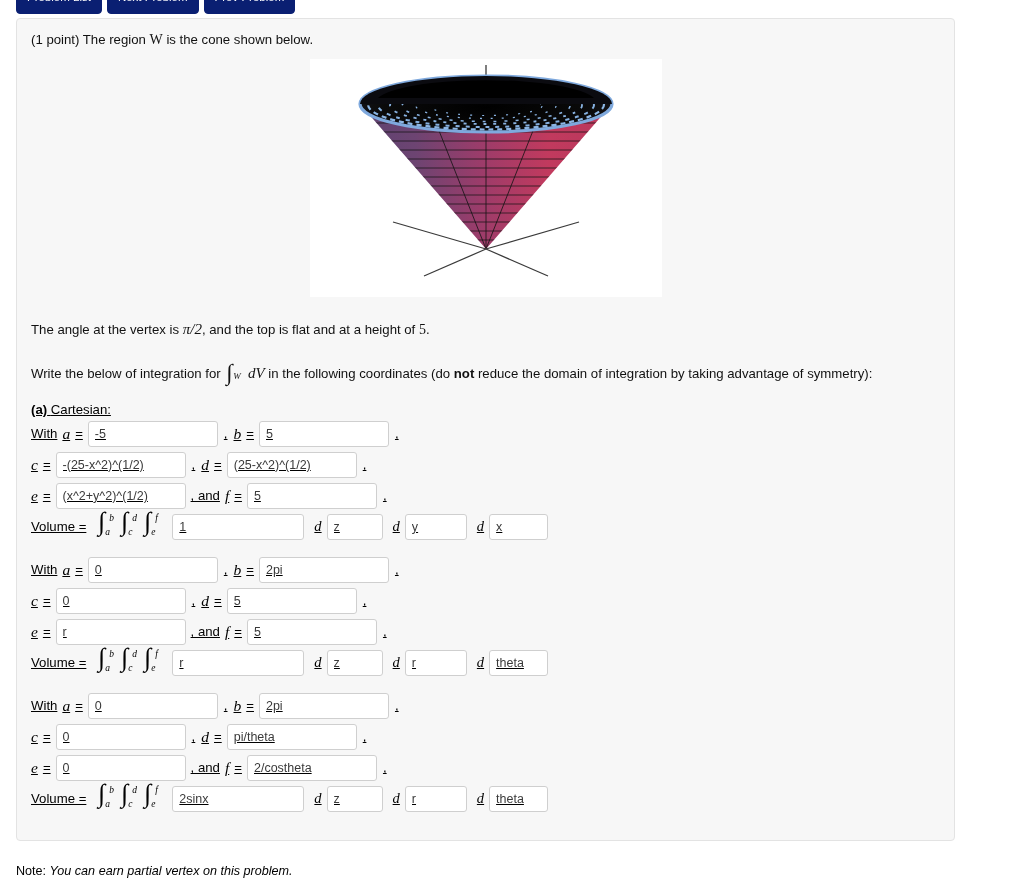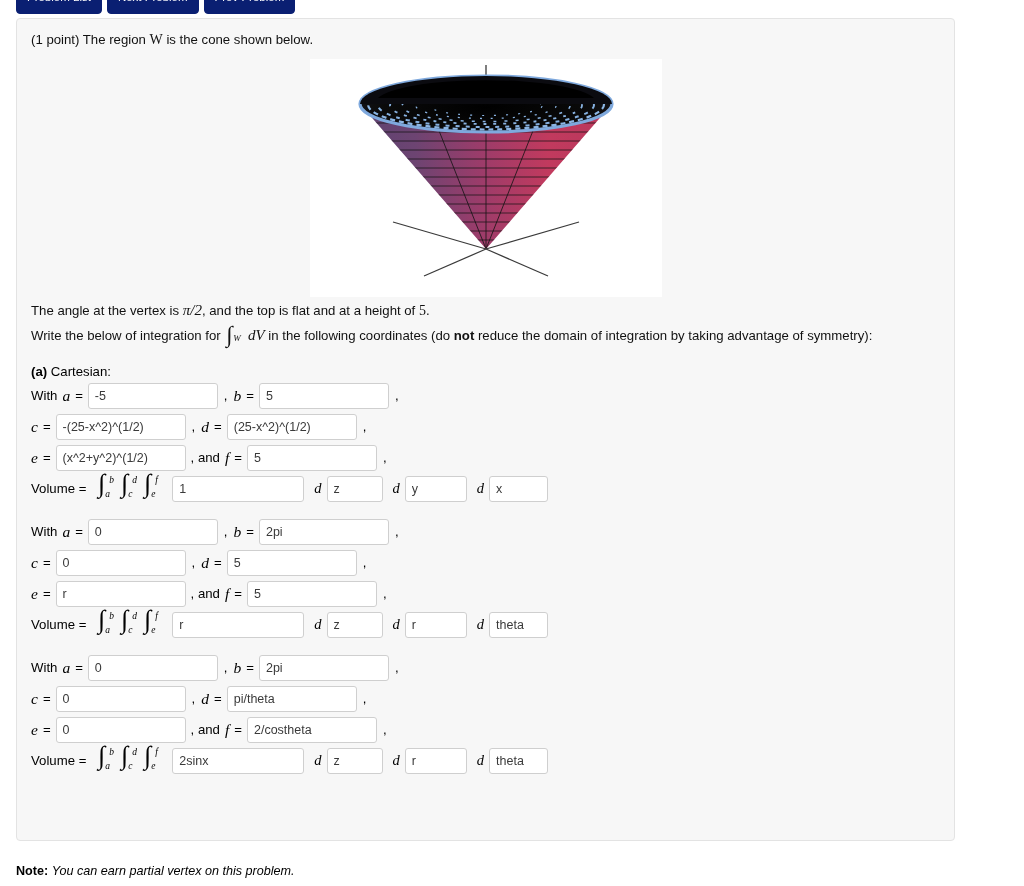--- a/index.html
+++ b/index.html
@@ -86,24 +86,24 @@
   }
   .figure-box {
     width: 352px;
     height: 238px;
     background: #ffffff;
     position: relative;
     overflow: hidden;
   }
   .cone-svg { display: block; }
 
-  .line-spaced { margin-top: 3px; }
-
-  
-  .section { margin-top: 17px; }
+  .line-spaced { margin-top: 22px; }
+
+  
+  .section { margin-top: 17px; text-decoration: underline; }
   .section-title {
     font-size: 13.2px;
     margin-bottom: 4px;
   }
   .section-title b { font-weight: bold; }
 
   .arow {
     display: flex;
     align-items: center;
     margin-bottom: 5px;
@@ -200,21 +200,21 @@
   }
   .intW .s  { position: absolute; left: 2px; top: -10px; font-size: 23px; font-style: italic; }
   .intW .sb { position: absolute; left: 9px; top: 4px; font-size: 9px; font-style: italic; }
 
   .note {
     position: absolute;
     left: 16px;
     top: 864px;
     font-size: 12.6px;
   }
-  .note b { font-weight: bold; }
+  .note b { font-weight: normal; }
   .note i { font-style: italic; }
 </style>
 </head>
 <body>
 
 <div class="page">
 
   <div class="button-bar">
     <button class="nav-button">Problem List</button>
     <button class="nav-button">Next Problem</button>

